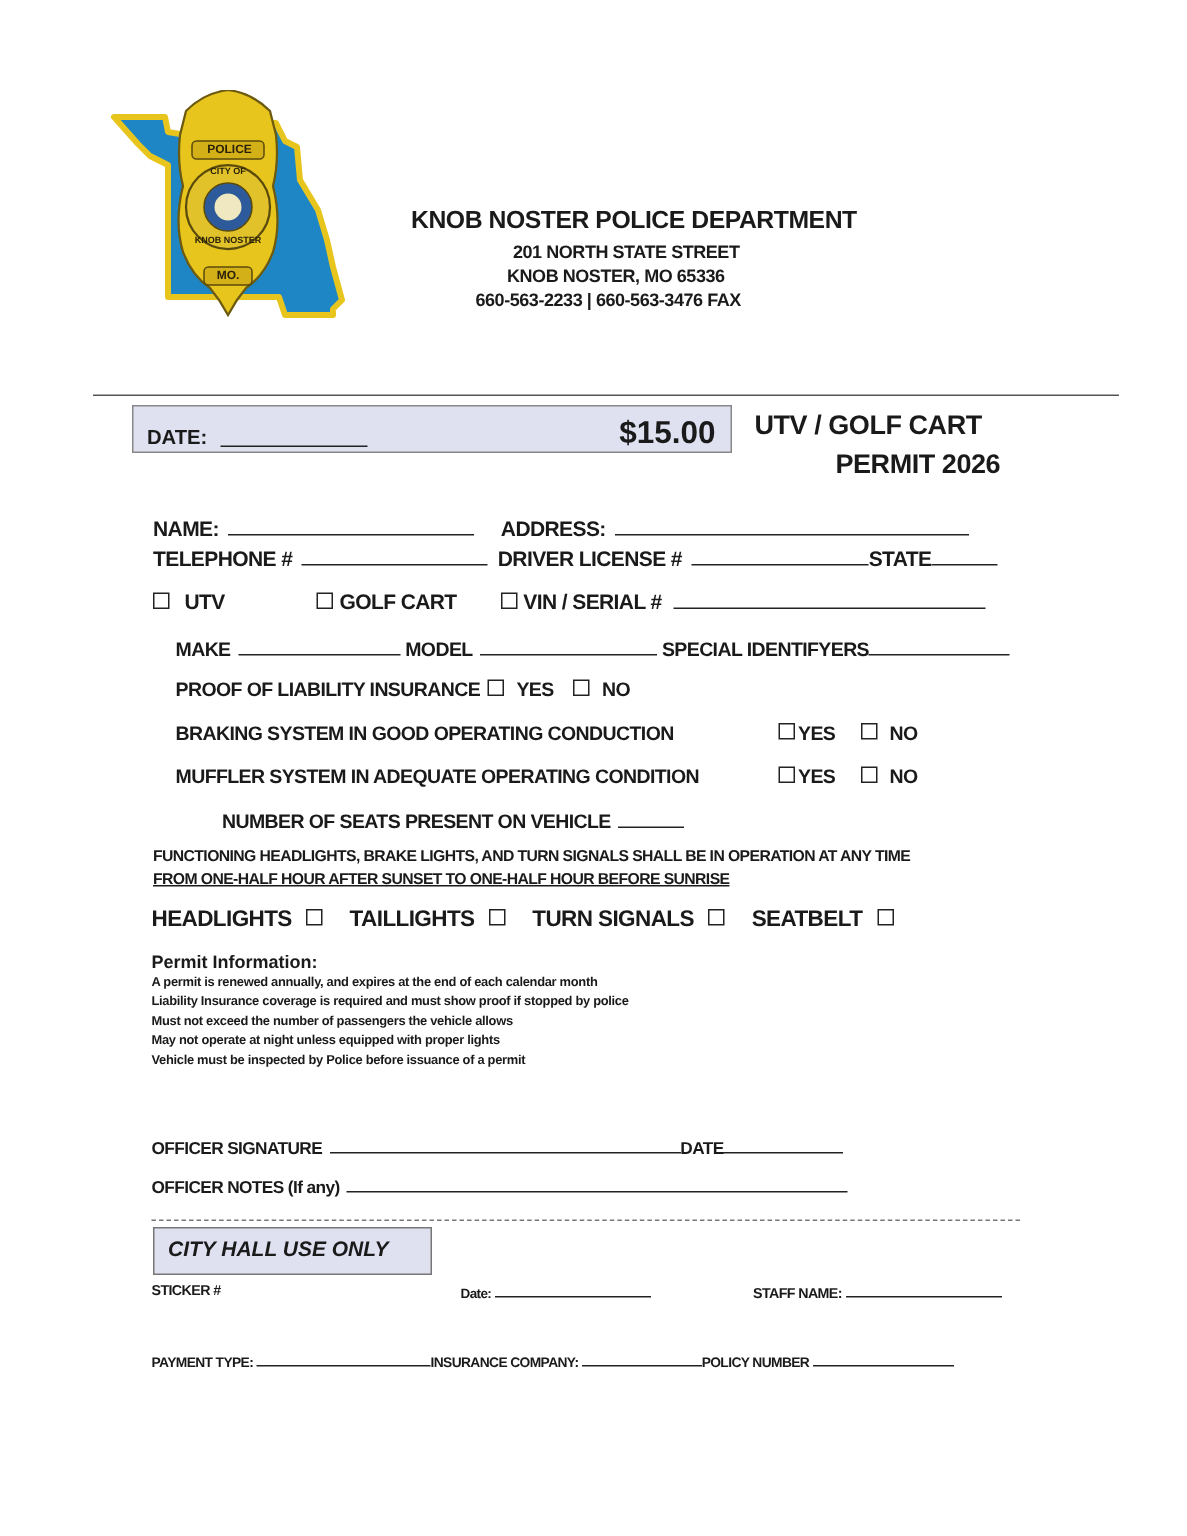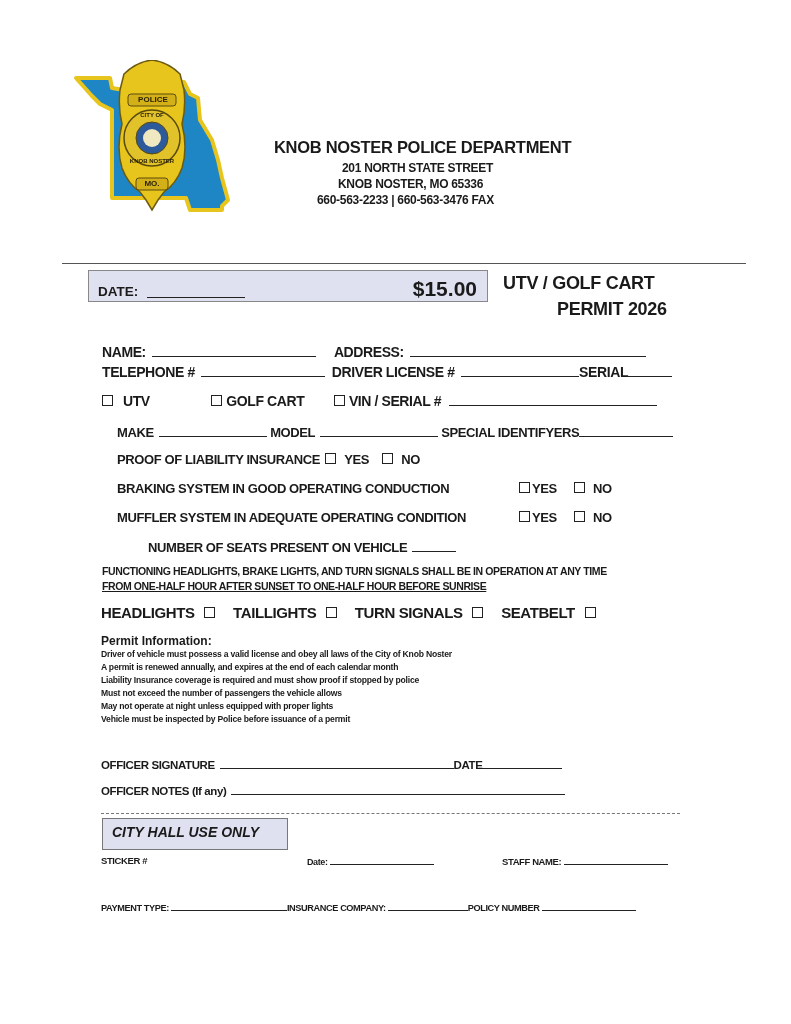--- a/index.html
+++ b/index.html
@@ -65,21 +65,21 @@
   <span>NAME:</span>
   <span class="fill" style="width:164px;margin-left:3px;"></span>
   <span style="margin-left:14px;">ADDRESS:</span>
   <span class="fill" style="width:236px;margin-left:3px;"></span>
 </div>
 
 <div class="abs row" style="left:102px;top:364px;">
   <span>TELEPHONE #</span>
   <span class="fill" style="width:124px;margin-left:3px;"></span>
   <span style="margin-left:3px;">DRIVER LICENSE #</span>
-  <span class="fill" style="width:118px;margin-left:3px;"></span><span>SERIAL</span><span class="fill" style="width:44px;"></span>
+  <span class="fill" style="width:118px;margin-left:3px;"></span><span>STATE</span><span class="fill" style="width:44px;"></span>
 </div>
 
 <div class="abs row" style="left:102px;top:393px;">
   <span class="cb"></span><span style="margin-left:6px;">UTV</span>
   <span class="cb" style="margin-left:58px;"></span><span>GOLF CART</span>
   <span class="cb" style="margin-left:26px;"></span><span>VIN / SERIAL #</span>
   <span class="fill" style="width:208px;margin-left:4px;"></span>
 </div>
 
 <div class="abs row13" style="left:102px;top:424px;">
@@ -126,21 +126,20 @@
   <span style="margin-left:10px;">TAILLIGHTS</span>
   <span class="cb" style="margin-left:6px;"></span>
   <span style="margin-left:10px;">TURN SIGNALS</span>
   <span class="cb" style="margin-left:6px;"></span>
   <span style="margin-left:10px;">SEATBELT</span>
   <span class="cb" style="margin-left:6px;"></span>
 </div>
 
 <div class="abs" style="left:101px;top:634px;">
   <div class="info-title">Permit Information:</div>
-  <div class="info">Driver of vehicle must possess a valid license and obey all laws of the City of Knob Noster</div>
   <div class="info">A permit is renewed annually, and expires at the end of each calendar month</div>
   <div class="info">Liability Insurance coverage is required and must show proof if stopped by police</div>
   <div class="info">Must not exceed the number of passengers the vehicle allows</div>
   <div class="info">May not operate at night unless equipped with proper lights</div>
   <div class="info">Vehicle must be inspected by Police before issuance of a permit</div>
 </div>
 
 <div class="abs small" style="left:101px;top:756px;font-size:11.5px;">
   <span>OFFICER SIGNATURE</span>
   <span class="fill" style="width:234px;margin-left:2px;"></span><span>DATE</span><span class="fill" style="width:80px;"></span>

